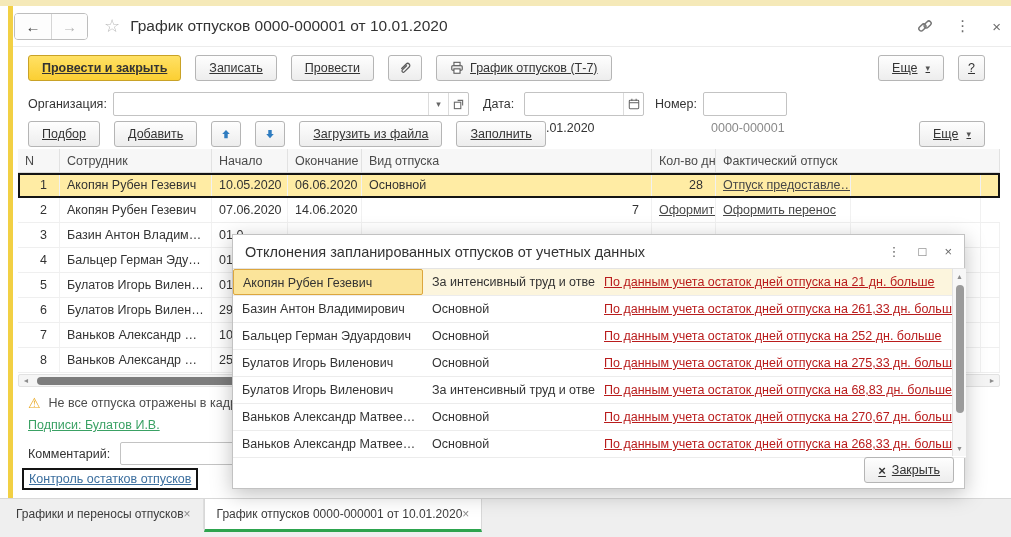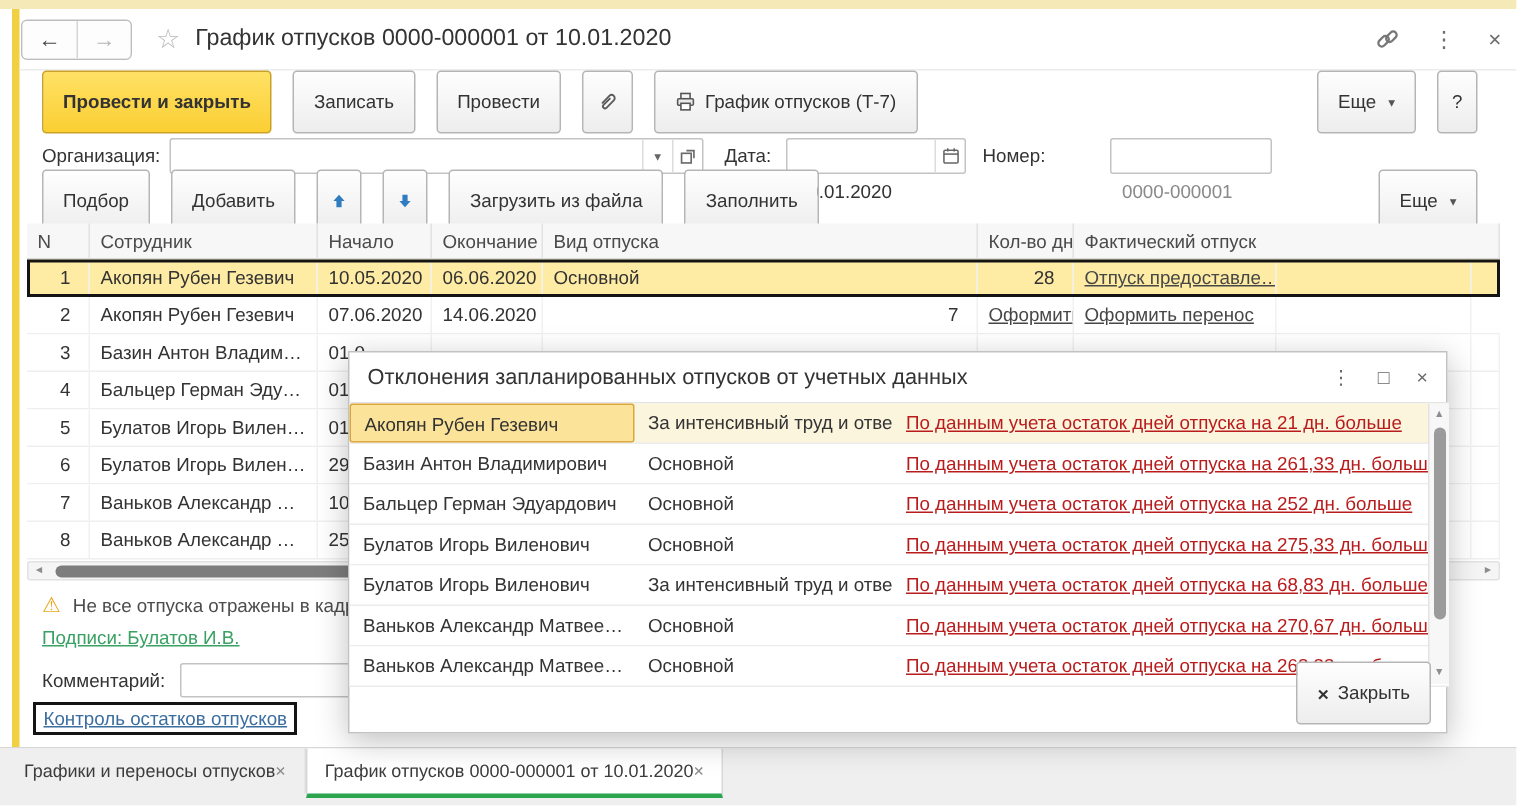--- a/index.html
+++ b/index.html
@@ -15,23 +15,23 @@
   .navgroup { display:flex; border:1px solid #bdbdbd; border-radius:4px; overflow:hidden; background:#fff; }
   .navgroup button { width:36px; height:25px; border:none; background:#fdfdfd; font-size:15px; cursor:pointer; color:#444; }
   .navgroup button + button { border-left:1px solid #d5d5d5; color:#b5b5b5; }
   .star { color:#b9b9b9; font-size:18px; margin:0 10px 0 16px; }
   .page-title { font-size:15.5px; font-weight:400; color:#333; }
   .win-icons { margin-left:auto; display:flex; align-items:center; gap:22px; color:#6e6e6e; }
   .win-icons .glyph { font-size:15px; cursor:pointer; }
   .sep-line { position:absolute; left:13px; top:46px; right:0; height:1px; background:#ececec; }
 
   
-  .btn { display:inline-flex; align-items:center; gap:6px; height:42px; padding:0 13px;
+  .btn { display:inline-flex; align-items:center; gap:6px; height:26px; padding:0 13px;
          border:1px solid #b5b5b5; border-radius:3px; background:linear-gradient(#fefefe,#ededed);
-         font-size:12.5px; color:#333; cursor:pointer; white-space:nowrap; }
+         font-size:12.5px; color:#333; cursor:pointer; white-space:nowrap;text-decoration:underline; }
   .btn-primary { background:linear-gradient(#ffe165,#fbcf33); border-color:#c9a227; font-weight:bold; }
   .btn .dd { font-size:9px; color:#555; margin-left:2px; }
 
   .cmdbar { position:absolute; left:28px; top:54px; right:26px; height:28px; display:flex; align-items:center; gap:14px; }
   .cmdbar .spacer { flex:1; }
   .icon-btn { padding:0 9px; }
 
   
   .formrow { position:absolute; left:0; top:92px; width:1011px; height:26px; }
   .flabel { position:absolute; top:5px; color:#333; }
@@ -179,21 +179,21 @@
             <g fill="none" stroke="#666" stroke-width="1.2">
               <rect x="1.5" y="2.5" width="11" height="10" rx="1"></rect>
               <line x1="1.5" y1="5.5" x2="12.5" y2="5.5"></line>
               <line x1="4.5" y1="1" x2="4.5" y2="3.5"></line>
               <line x1="9.5" y1="1" x2="9.5" y2="3.5"></line>
             </g>
           </svg>
       </span>
     </div>
     <span class="flabel" style="left:655px">Номер:</span>
-    <div class="field" style="left:740px; width:108px">
+    <div class="field" style="left:703px; width:84px">
       <span class="val muted">0000-000001</span>
     </div>
   </div>
 
   <div class="tbltoolbar">
     <button class="btn">Подбор</button>
     <button class="btn">Добавить</button>
     <button class="btn arrow-btn">
       <span>
           <svg width="12" height="12" viewBox="0 0 16 16">

